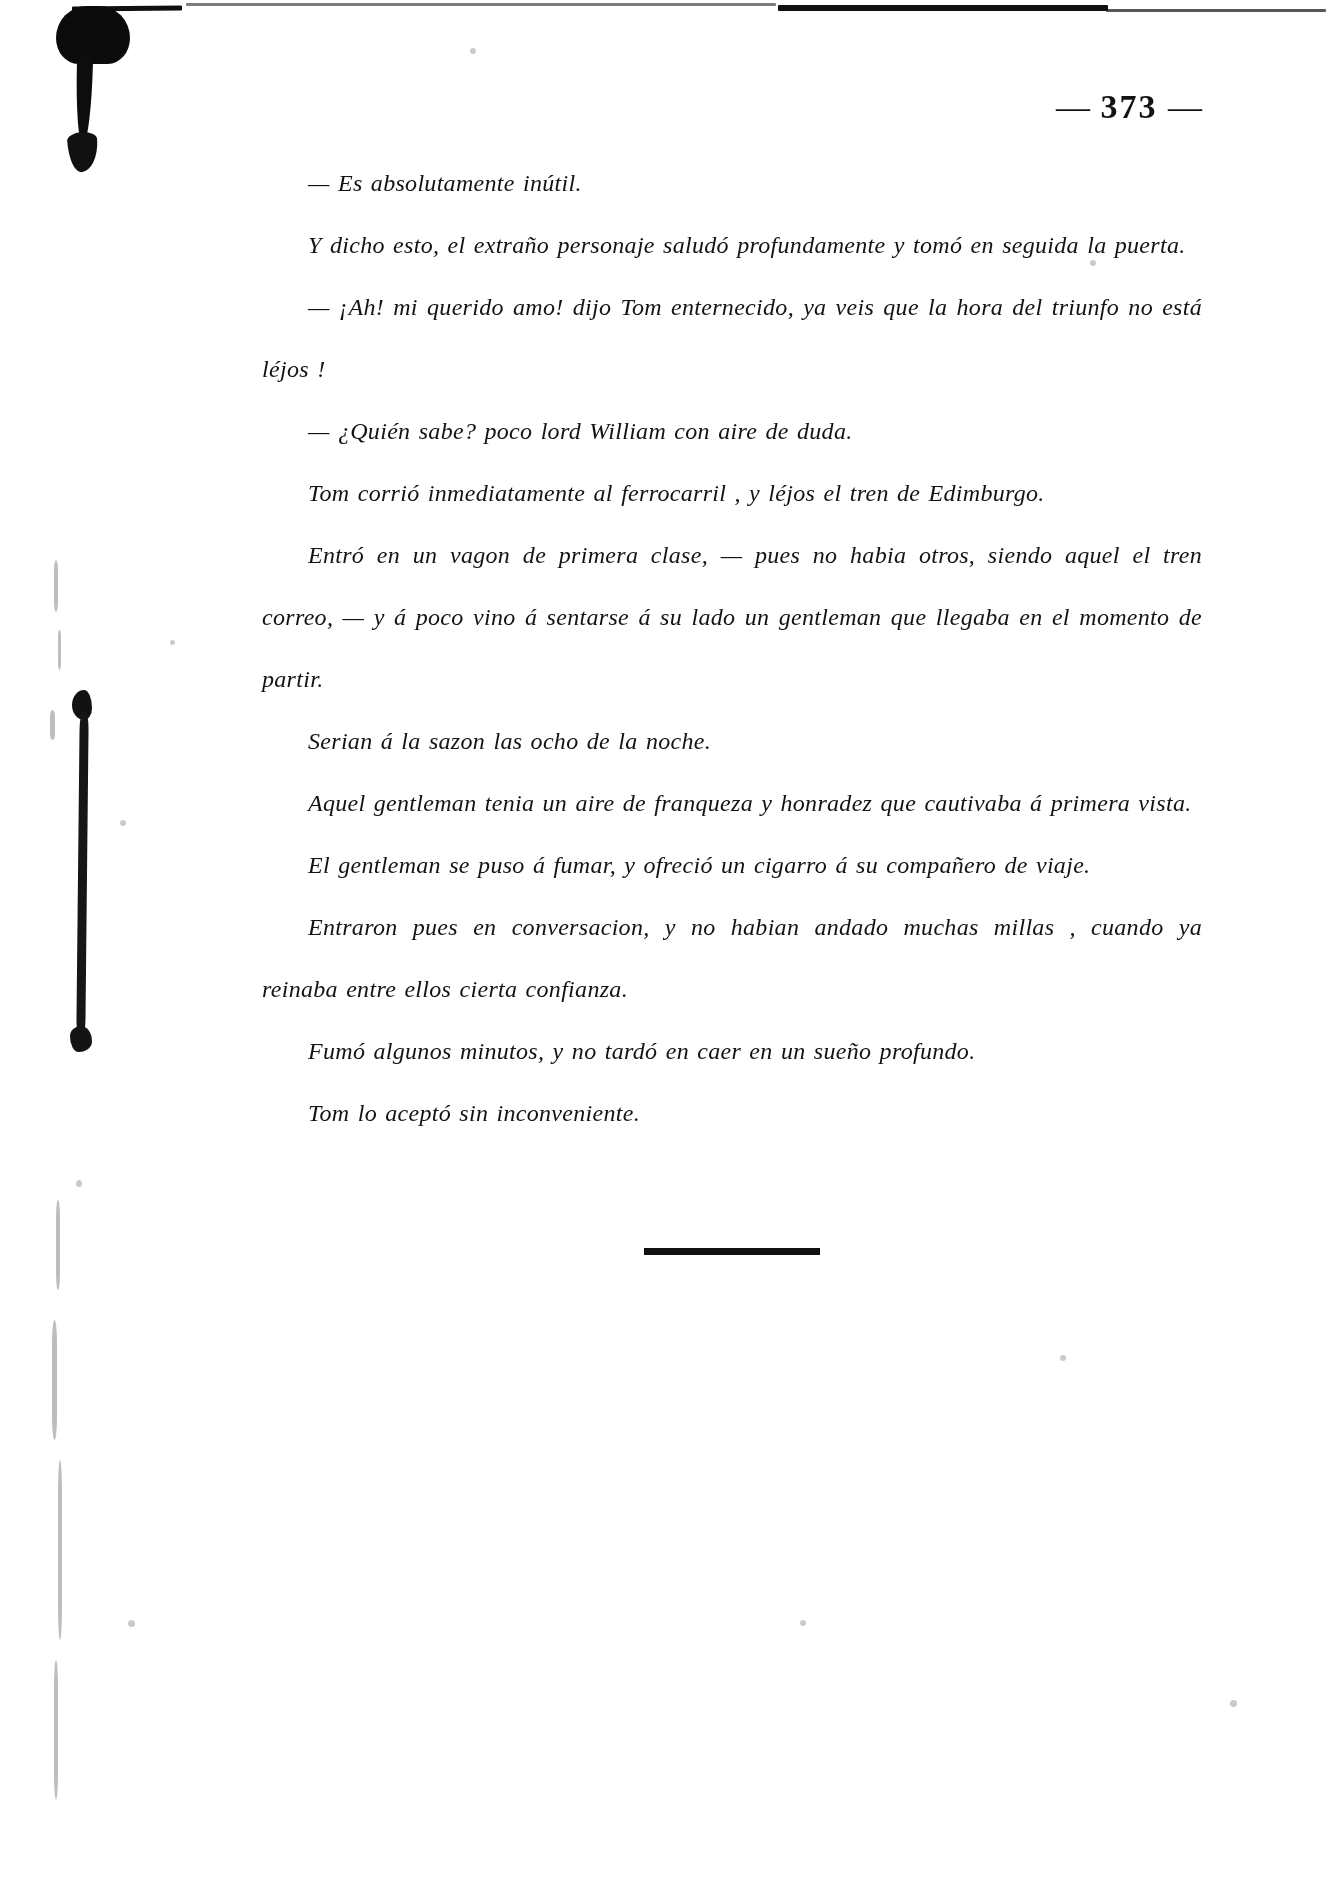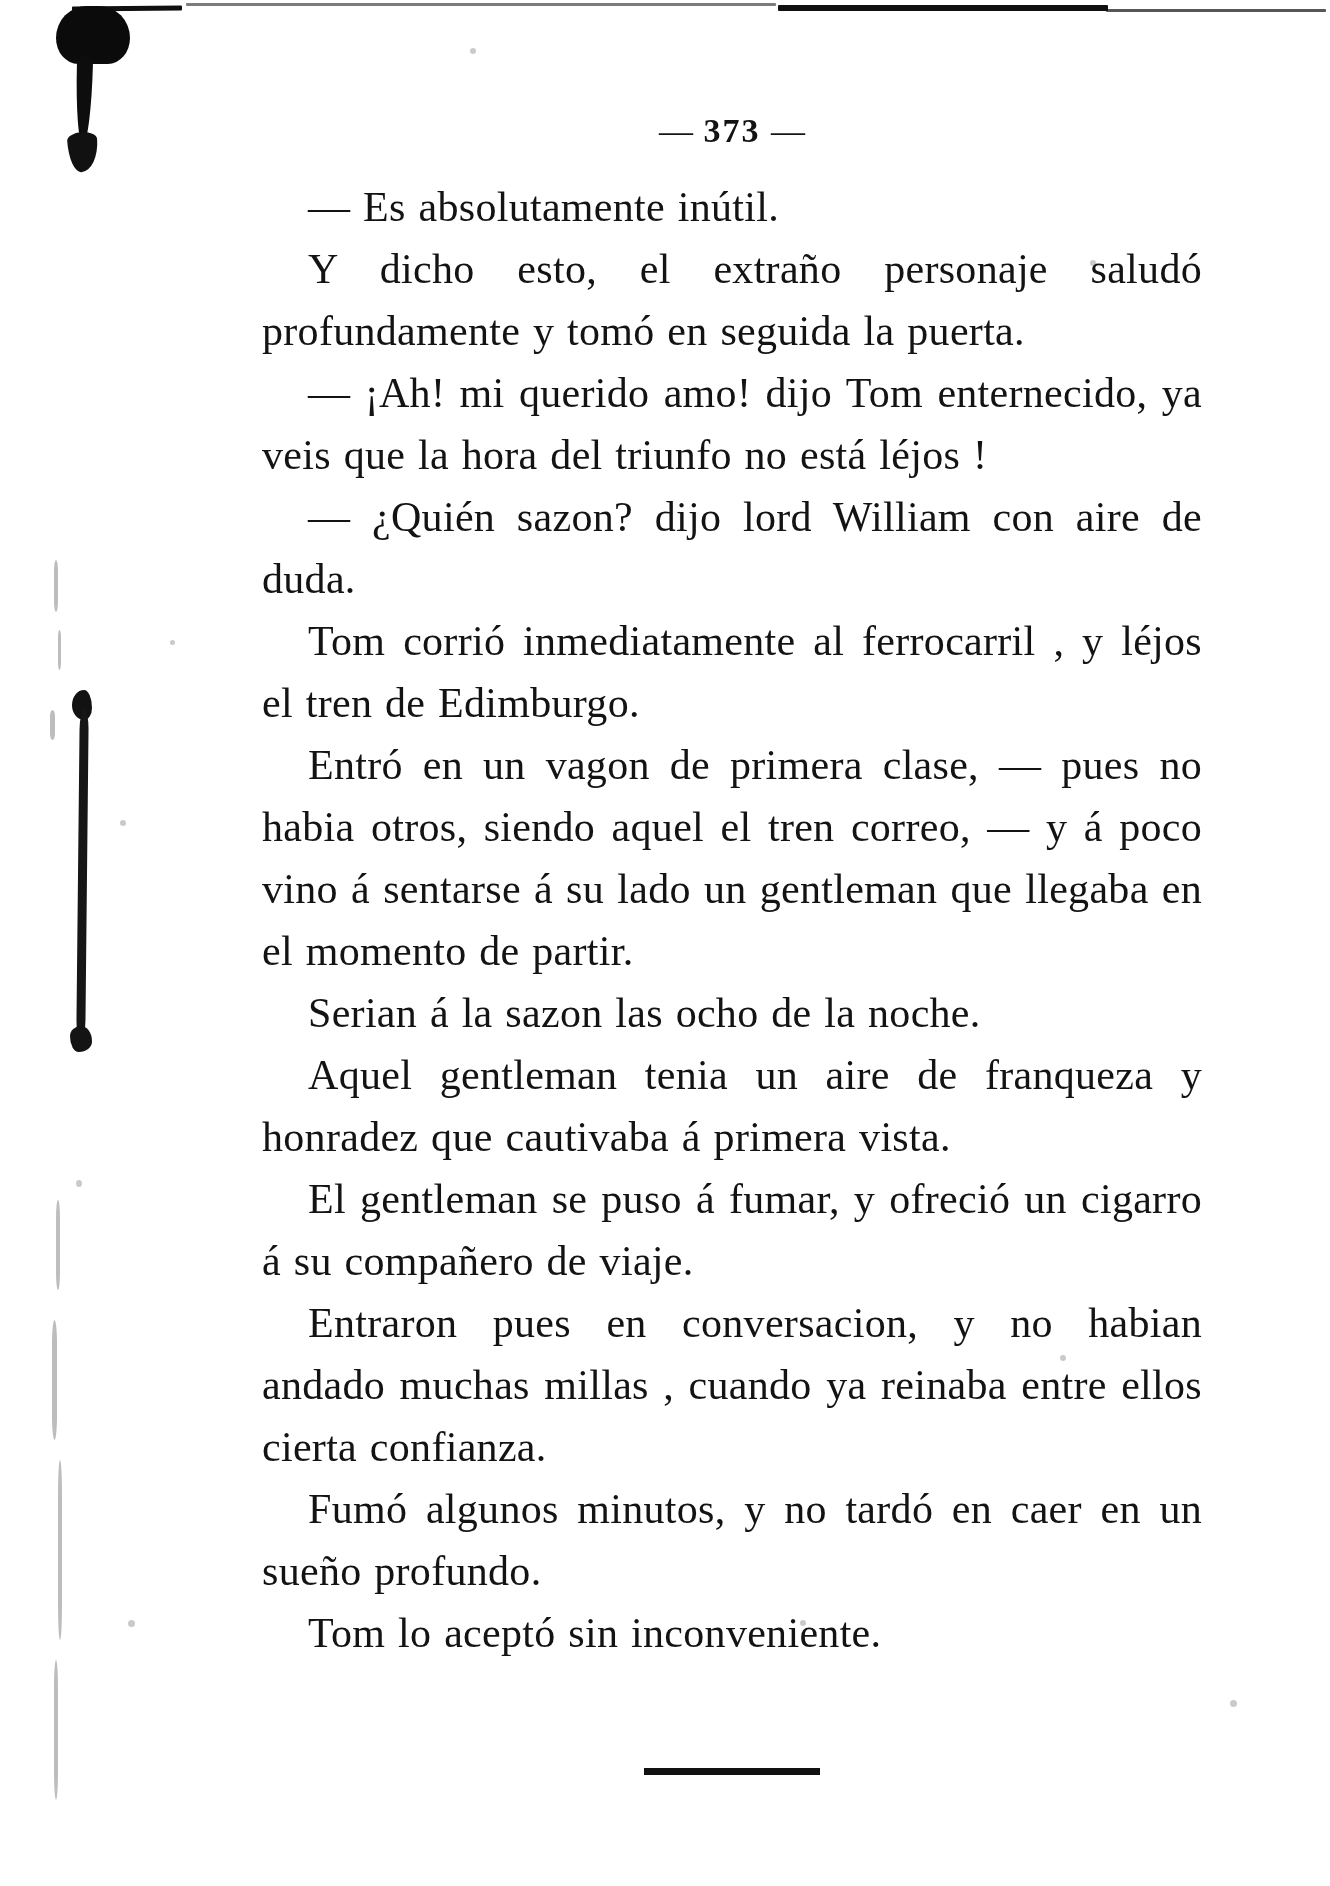--- a/index.html
+++ b/index.html
@@ -125,39 +125,40 @@
   
   .page {
     position: absolute;
     left: 262px;
     top: 0;
     width: 940px;
     height: 1886px;
   }
 
   .folio {
-    margin-top: 112px;
-    text-align: center;
+    margin-top: 88px;
+    text-align: right;
     font-size: 34px;
     letter-spacing: 2px;
     font-weight: 700;
   }
   .folio .dash {
     font-weight: 400;
     letter-spacing: 0;
   }
 
   .body-text {
     margin-top: 26px;
-    font-size: 42px;
+    font-size: 24px;
     line-height: 62px;
     text-align: justify;
     text-justify: inter-word;
     letter-spacing: .3px;
     word-spacing: 2px;
+    font-style: italic;
   }
   .body-text p {
     margin: 0;
     text-indent: 46px;
   }
   .body-text p.dlg {
     text-indent: 46px;
   }
 
   .rule {
@@ -214,21 +215,21 @@
   <div class="folio">
     <span class="dash">—</span>
     <span>373</span>
     <span class="dash">—</span>
   </div>
 
   <div class="body-text">
     <p class="dlg">— Es absolutamente inútil.</p>
     <p>Y dicho esto, el extraño personaje saludó profundamente y tomó en seguida la puerta.</p>
     <p class="dlg">— ¡Ah! mi querido amo! dijo Tom enternecido, ya veis que la hora del triunfo no está léjos !</p>
-    <p class="dlg">— ¿Quién sazon? dijo lord William con aire de duda.</p>
+    <p class="dlg">— ¿Quién sabe? poco lord William con aire de duda.</p>
     <p>Tom corrió inmediatamente al ferrocarril , y léjos el tren de Edimburgo.</p>
     <p>Entró en un vagon de primera clase, — pues no habia otros, siendo aquel el tren correo, — y á poco vino á sentarse á su lado un gentleman que llegaba en el momento de partir.</p>
     <p>Serian á la sazon las ocho de la noche.</p>
     <p>Aquel gentleman tenia un aire de franqueza y honradez que cautivaba á primera vista.</p>
     <p>El gentleman se puso á fumar, y ofreció un cigarro á su compañero de viaje.</p>
     <p>Entraron pues en conversacion, y no habian andado muchas millas , cuando ya reinaba entre ellos cierta confianza.</p>
     <p>Fumó algunos minutos, y no tardó en caer en un sueño profundo.</p>
     <p>Tom lo aceptó sin inconveniente.</p>
   </div>
 

